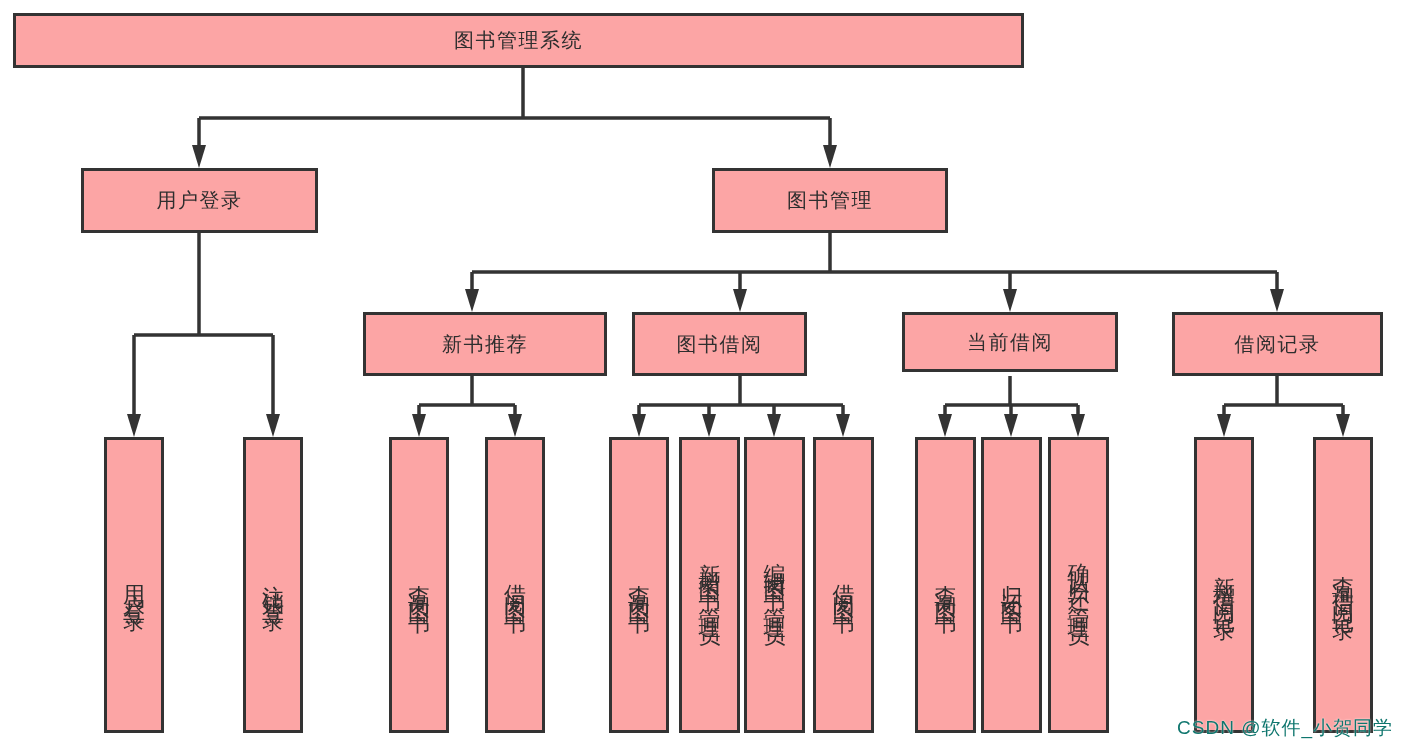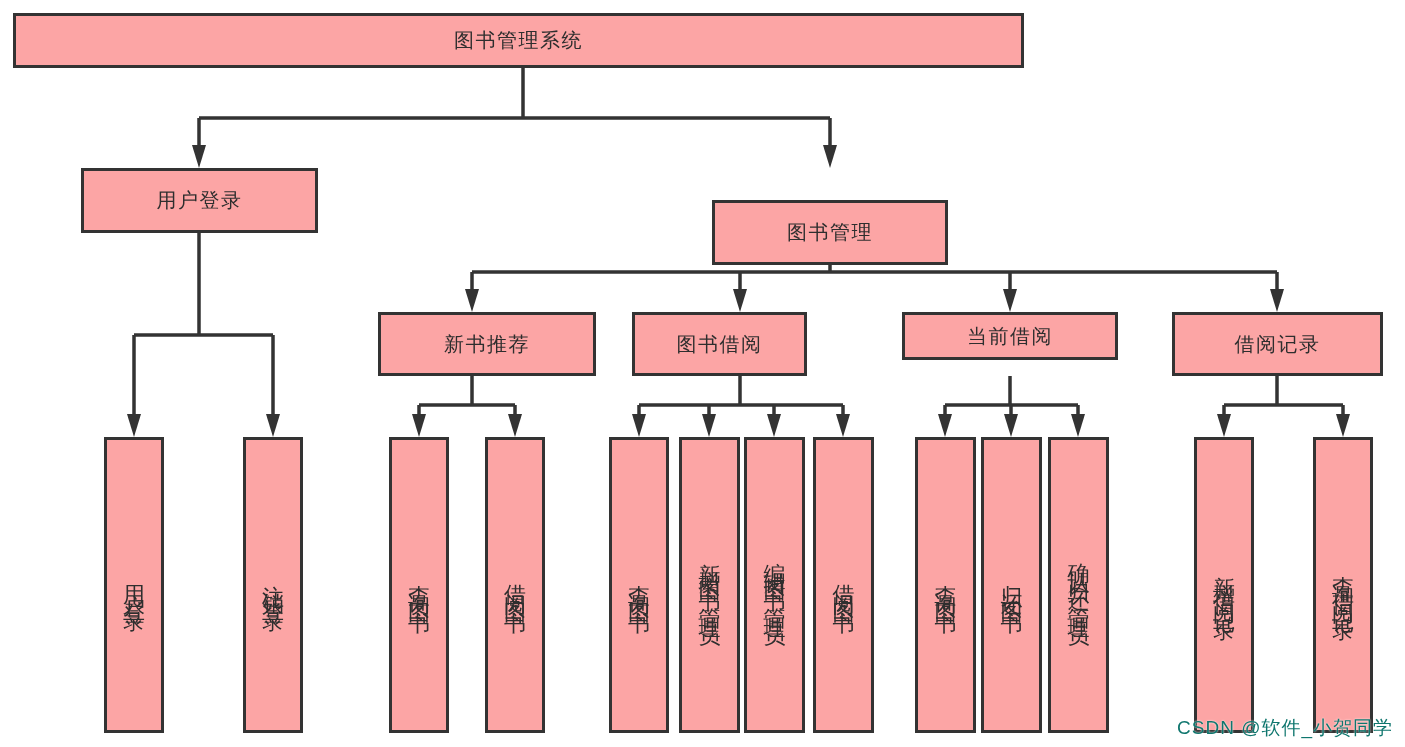--- a/index.html
+++ b/index.html
@@ -29,25 +29,25 @@
     text-orientation: mixed;
     font-size: 22px;
     letter-spacing: 9px;
     line-height: 1;
   }
   .vnode .vlabel { display: block; }
   
   #root-box      { left: 13px;   top: 13px;  width: 1011px; height: 55px; }
   
   #user-branch   { left: 81px;   top: 168px; width: 237px;  height: 65px; }
-  #book-branch   { left: 712px;  top: 168px; width: 236px;  height: 65px; margin-top: 32px; }
+  #book-branch   { left: 712px;  top: 168px; width: 236px;  height: 65px; }
   
-  #sec-newbook   { left: 378px;  top: 312px; width: 218px;  height: 64px; }
+  #sec-newbook   { left: 363px;  top: 312px; width: 244px;  height: 64px; }
   #sec-borrow    { left: 632px;  top: 312px; width: 175px;  height: 64px; }
-  #sec-current   { left: 902px;  top: 312px; width: 216px;  height: 48px; }
+  #sec-current   { left: 902px;  top: 312px; width: 216px;  height: 60px; }
   #sec-record    { left: 1172px; top: 312px; width: 211px;  height: 64px; }
   
   .leaf { top: 437px; height: 296px; width: 60px; }
   #leaf-u0 { left: 104px; }
   #leaf-u1 { left: 243px; }
   #leaf-n0 { left: 389px; }
   #leaf-n1 { left: 485px; }
   #leaf-b0 { left: 609px; }
   #leaf-b1 { left: 679px; width: 61px; }
   #leaf-b2 { left: 744px; width: 61px; }

